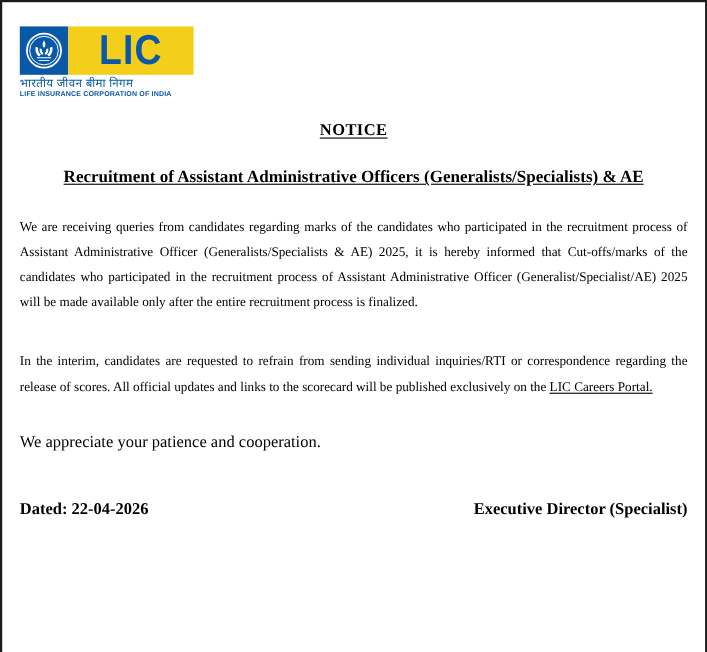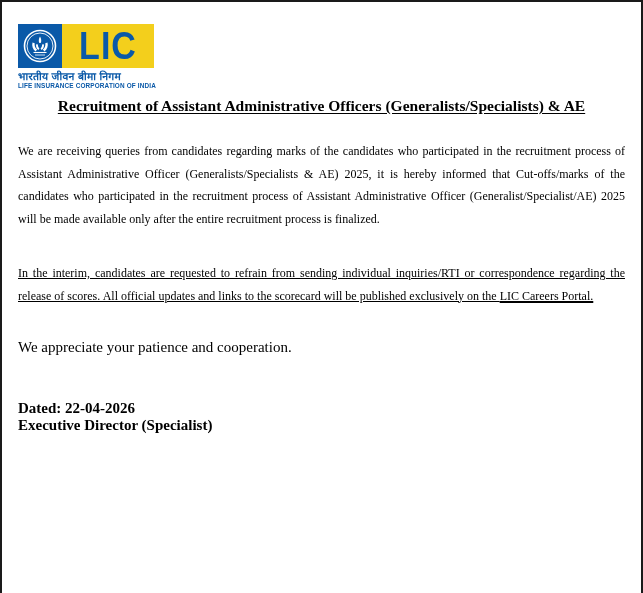--- a/index.html
+++ b/index.html
@@ -32,21 +32,21 @@
   .logo-block {
     position: relative;
     margin-top: 22px;
     width: 136px;
     height: 66px;
   }
   .logo-row {
     display: flex;
     align-items: stretch;
     height: 44px;
-    width: 136px;
+    width: 158px;
   }
   .logo-emblem-box {
     width: 44px;
     height: 44px;
     background: #0a59a8;
     display: flex;
     align-items: center;
     justify-content: center;
     flex: 0 0 auto;
   }
@@ -61,21 +61,21 @@
     font-family: "Liberation Sans", sans-serif;
     font-weight: bold;
     font-size: 34px;
     line-height: 34px;
     letter-spacing: 1px;
     color: #0a59a8;
     transform: scaleY(1.12);
   }
   .logo-tagline-hi {
     font-family: "Liberation Sans", sans-serif;
-    font-weight: bold;
+    font-weight: normal;
     font-size: 10.5px;
     line-height: 12px;
     color: #0a59a8;
     margin-top: 2px;
     letter-spacing: 0.3px;
     white-space: nowrap;
   }
   .logo-tagline-en {
     font-family: "Liberation Sans", sans-serif;
     font-weight: bold;
@@ -94,58 +94,56 @@
     letter-spacing: 0.4px;
     text-decoration: underline;
     text-underline-offset: 2px;
     margin-top: 21px;
   }
   .doc-heading {
     text-align: center;
     font-weight: bold;
     font-size: 15.5px;
     line-height: 25px;
-    margin-top: 3px;
+    margin-top: 20px;
     padding: 0 2px;
   }
   .doc-heading .hl {
     text-decoration: underline;
     text-underline-offset: 2px;
   }
 
   
   .body-para {
     text-align: justify;
     font-size: 12px;
     line-height: 22.5px;
     margin-top: 22px;
   }
   .body-para.tight {
     margin-top: 32px;
-    text-decoration: underline;
   }
   .link-underline {
     text-decoration: underline;
     text-underline-offset: 2px;
   }
   .closing-line {
     font-size: 15px;
     line-height: 22px;
     margin-top: 29px;
   }
 
   
   .footer-row {
     display: flex;
     justify-content: space-between;
     align-items: baseline;
     margin-top: 42px;
     font-weight: bold;
     font-size: 15px;
-    flex-direction: column;
   }
 </style>
 </head>
 <body>
 
 <div class="page">
   <div class="page-inner">
 
     <div class="logo-block">
       <div class="logo-row">
@@ -163,20 +161,21 @@
           </svg>
         </div>
         <div class="logo-wordmark-box">
           <span class="lic-text">LIC</span>
         </div>
       </div>
       <div class="logo-tagline-hi">भारतीय जीवन बीमा निगम</div>
       <div class="logo-tagline-en">LIFE INSURANCE CORPORATION OF INDIA</div>
     </div>
 
+    <div class="notice-title">NOTICE</div>
 
     <div class="doc-heading">
       <span class="hl">Recruitment of Assistant Administrative Officers (Generalists/Specialists) &amp; AE</span><br>
     </div>
 
     <p class="body-para">We are receiving queries from candidates regarding marks of the candidates who participated in the recruitment process of Assistant Administrative Officer (Generalists/Specialists &amp; AE) 2025, it is hereby informed that Cut-offs/marks of the candidates who participated in the recruitment process of Assistant Administrative Officer (Generalist/Specialist/AE) 2025 will be made available only after the entire recruitment process is finalized.</p>
 
     <p class="body-para tight"><span>In the interim, candidates are requested to refrain from sending individual inquiries/RTI or correspondence regarding the release of scores. All official updates and links to the scorecard will be published exclusively on the </span><span class="link-underline">LIC Careers Portal.</span></p>
 
     <div class="closing-line">We appreciate your patience and cooperation.</div>

